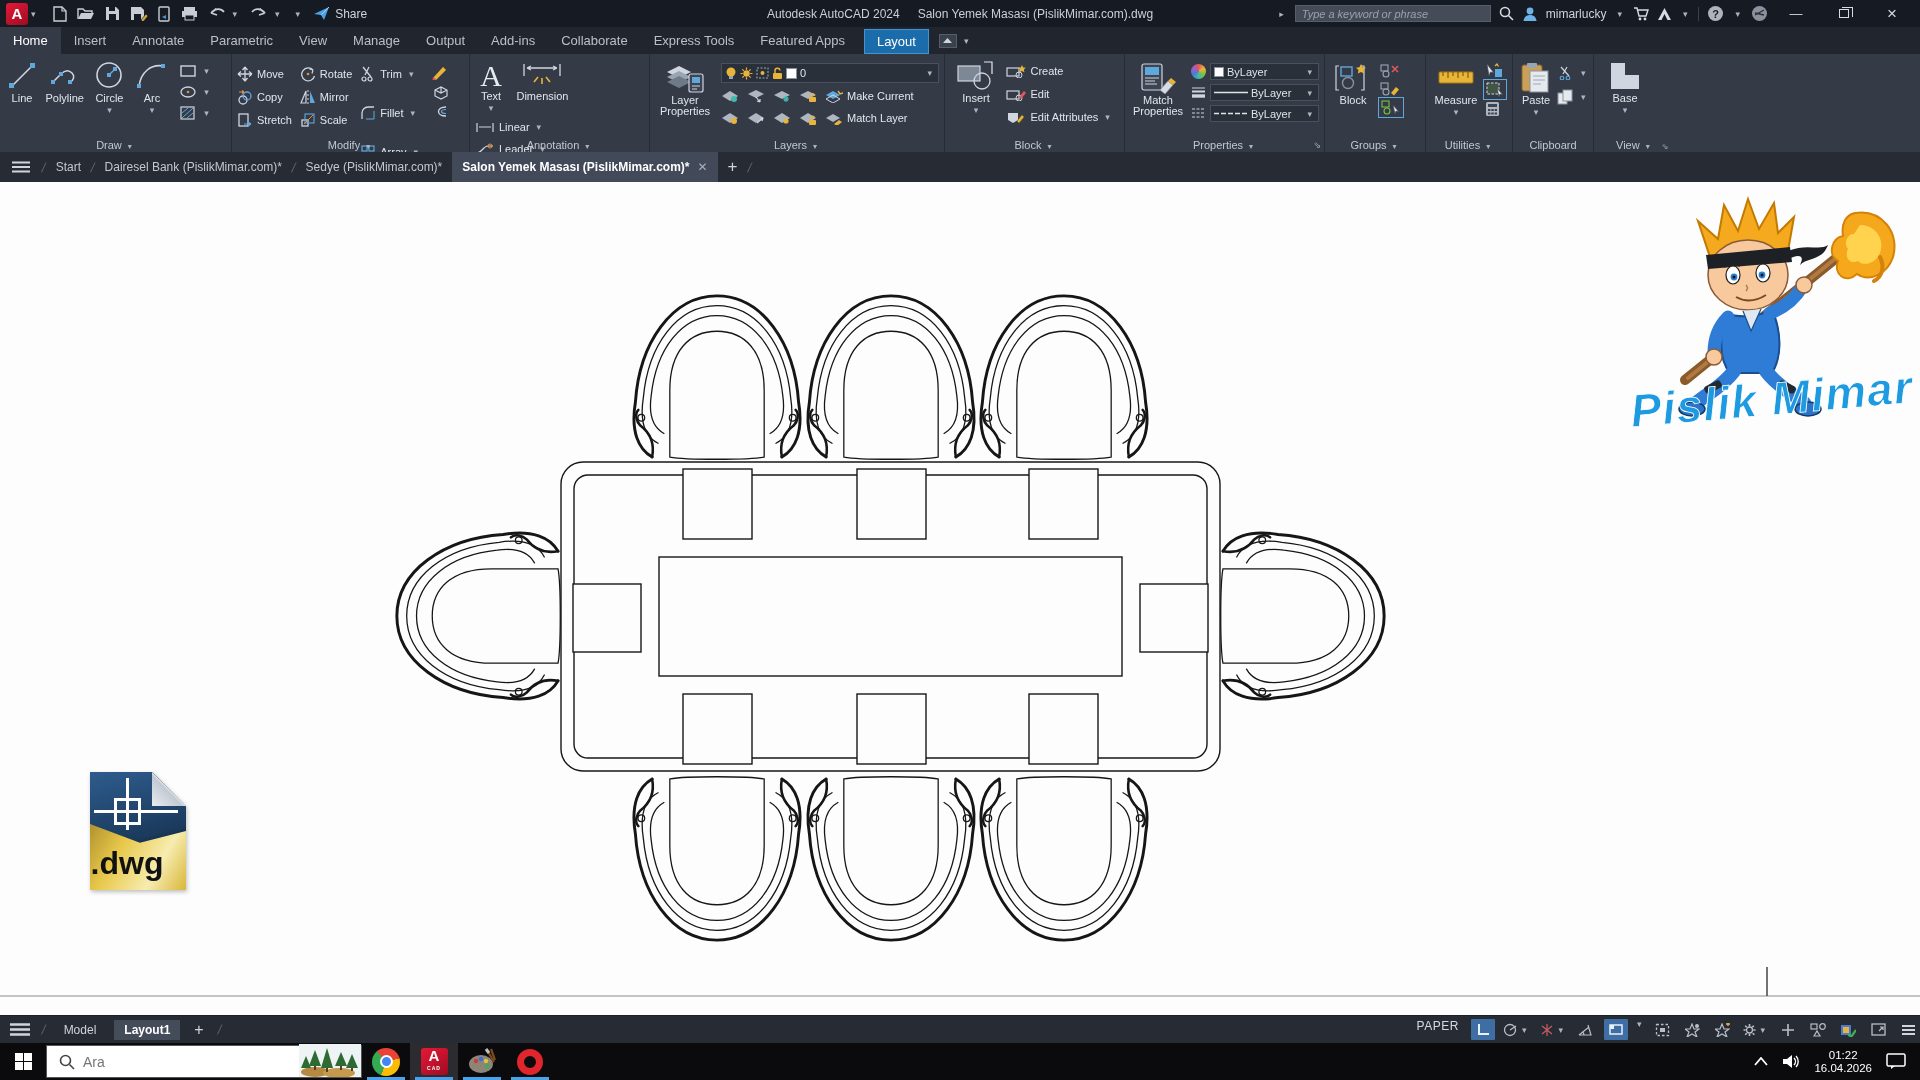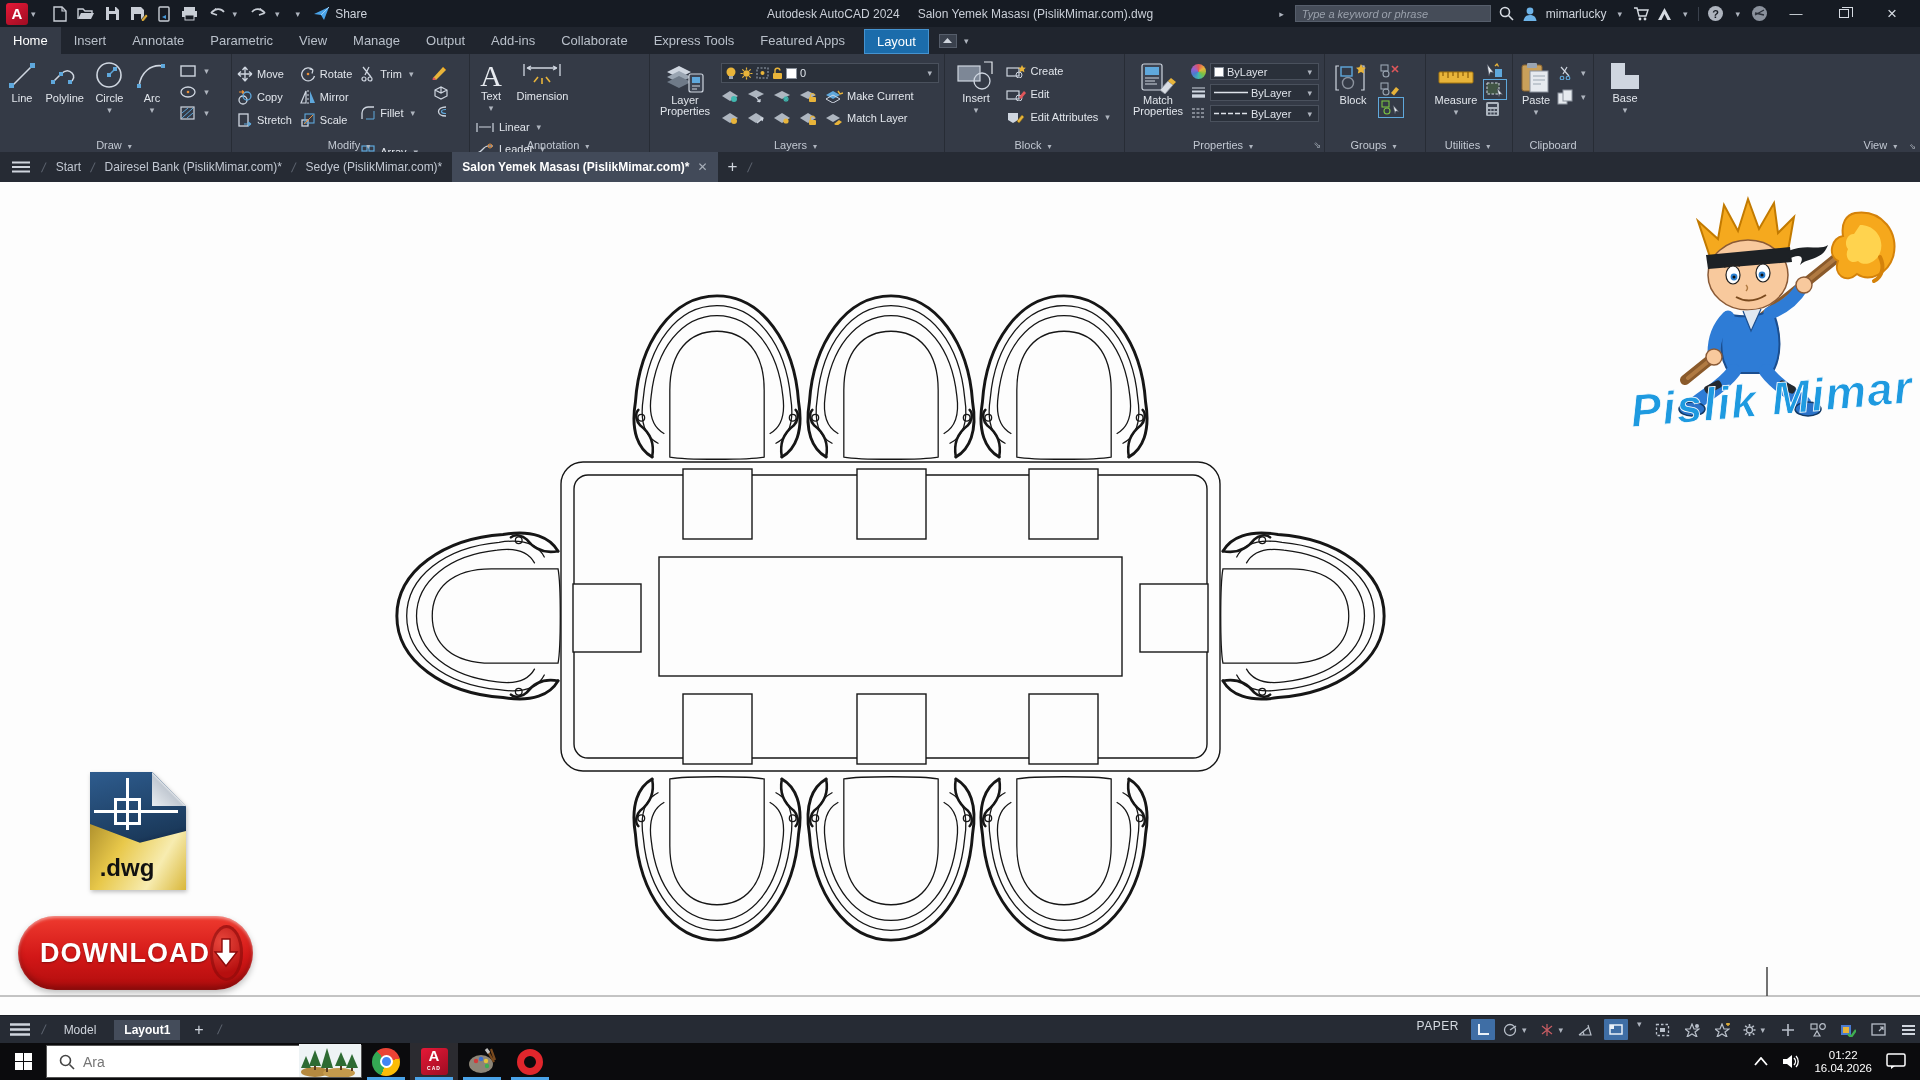--- a/index.html
+++ b/index.html
@@ -85,21 +85,21 @@
     clip-path:polygon(0 0, 65% 0, 100% 29%, 100% 100%, 0 100%); }
   .dwg-gold { position:absolute; inset:0; background:linear-gradient(120deg,#8a6d1a,#e8c84a 45%,#f7ecb0 75%,#d9b73a);
     clip-path:polygon(0 44%, 52% 60%, 100% 50%, 100% 100%, 0 100%); }
   .dwg-fold { position:absolute; right:0; top:0; width:34px; height:34px;
     background:linear-gradient(225deg,#f2f4f6 48%,#c2c9d2 55%,#e9edf1); clip-path:polygon(0 0,100% 100%,0 100%); }
   .dwg-cross-v { position:absolute; left:36px; top:6px; width:3px; height:52px; background:#fff; }
   .dwg-cross-h { position:absolute; left:4px; top:38px; width:84px; height:3px; background:#fff; }
   .dwg-square { position:absolute; left:24px; top:26px; width:27px; height:27px; border:3px solid #fff; }
   .dwg-dot { position:absolute; left:36px; top:38px; width:3px; height:3px; background:#fff; }
   .dwg-label { position:absolute; left:0; right:22px; bottom:8px; text-align:center;
-    font-weight:800; font-size:24px; color:#111; }
+    font-weight:800; font-size:32px; color:#111; }
 
   
   #statusbar { position:absolute; left:0; top:1015px; width:1920px; height:28px;
     background:#262b34; display:flex; align-items:center; color:#cfd4dc; font-size:12px; border-top:1px solid #1b1f26; }
   .sb-left { display:flex; align-items:center; gap:8px; padding-left:10px; }
   .sb-tab { padding:3px 10px; }
   .sb-tab.active { background:#444c5a; color:#fff; font-weight:bold; }
   .sb-right { margin-left:auto; display:flex; align-items:flex-start; gap:6px; }
   .sic { min-width:24px; height:21px; display:flex; align-items:center; justify-content:center;
     padding:0 2px; border-radius:1px; }
@@ -747,21 +747,21 @@
   </div>
 
   <div class="panel" style="width:325px; border-right:none;">
     <div class="rbig" style="width:52px;">
       <svg width="34" height="32">
           <path d="M3,3 h14 v12 h14 v14 h-28 z" fill="#cfd6e0"></path>
         </svg>
       <span class="lbl">Base</span>
       <span class="caret">▾</span>
     </div>
-    <div class="plabel" style="text-align:right; padding-left:22px;"><span>View</span> <span class="caret">▾</span> <span style="margin-left:6px;" class="caret">⇘</span></div>
+    <div class="plabel" style="text-align:left; padding-left:22px;"><span>View</span> <span class="caret">▾</span> <span style="margin-left:6px;" class="caret">⇘</span></div>
   </div>
 </div>
 
 <div id="filetabs">
   <div class="ftab" style="padding:0 12px;">
     <svg width="18" height="12">
         <path d="M0,1.5 h18 M0,6 h18 M0,10.5 h18" stroke="#cfd5dd" stroke-width="2.2"></path>
       </svg>
   </div>
   <div class="fslash">/</div>
@@ -882,28 +882,20 @@
     <div class="dwg-page"></div>
     <div class="dwg-cross-v"></div>
     <div class="dwg-cross-h"></div>
     <div class="dwg-square"></div>
     <div class="dwg-dot"></div>
     <div class="dwg-gold"></div>
     <div class="dwg-fold"></div>
     <div class="dwg-label">.dwg</div>
   </div>
 
-  <div id="dl-btn">
-    <span class="dl-text">DOWNLOAD</span>
-    <div class="dl-circle">
-      <svg width="26" height="30">
-          <path d="M9,1 h8 v13 h7 l-11,14 -11,-14 h7 z" fill="#fff" stroke="#8c0a0a" stroke-width="1.4"></path>
-        </svg>
-    </div>
-  </div>
 </div>
 
 <div id="statusbar">
   <div class="sb-left">
     <svg width="20" height="13" style="margin-right:4px;">
         <path d="M0,1.5 h20 M0,6.5 h20 M0,11.5 h20" stroke="#cfd5dd" stroke-width="2.4"></path>
       </svg>
     <span class="fslash">/</span>
     <div class="sb-tab">Model</div>
     <div class="sb-tab active">Layout1</div>

